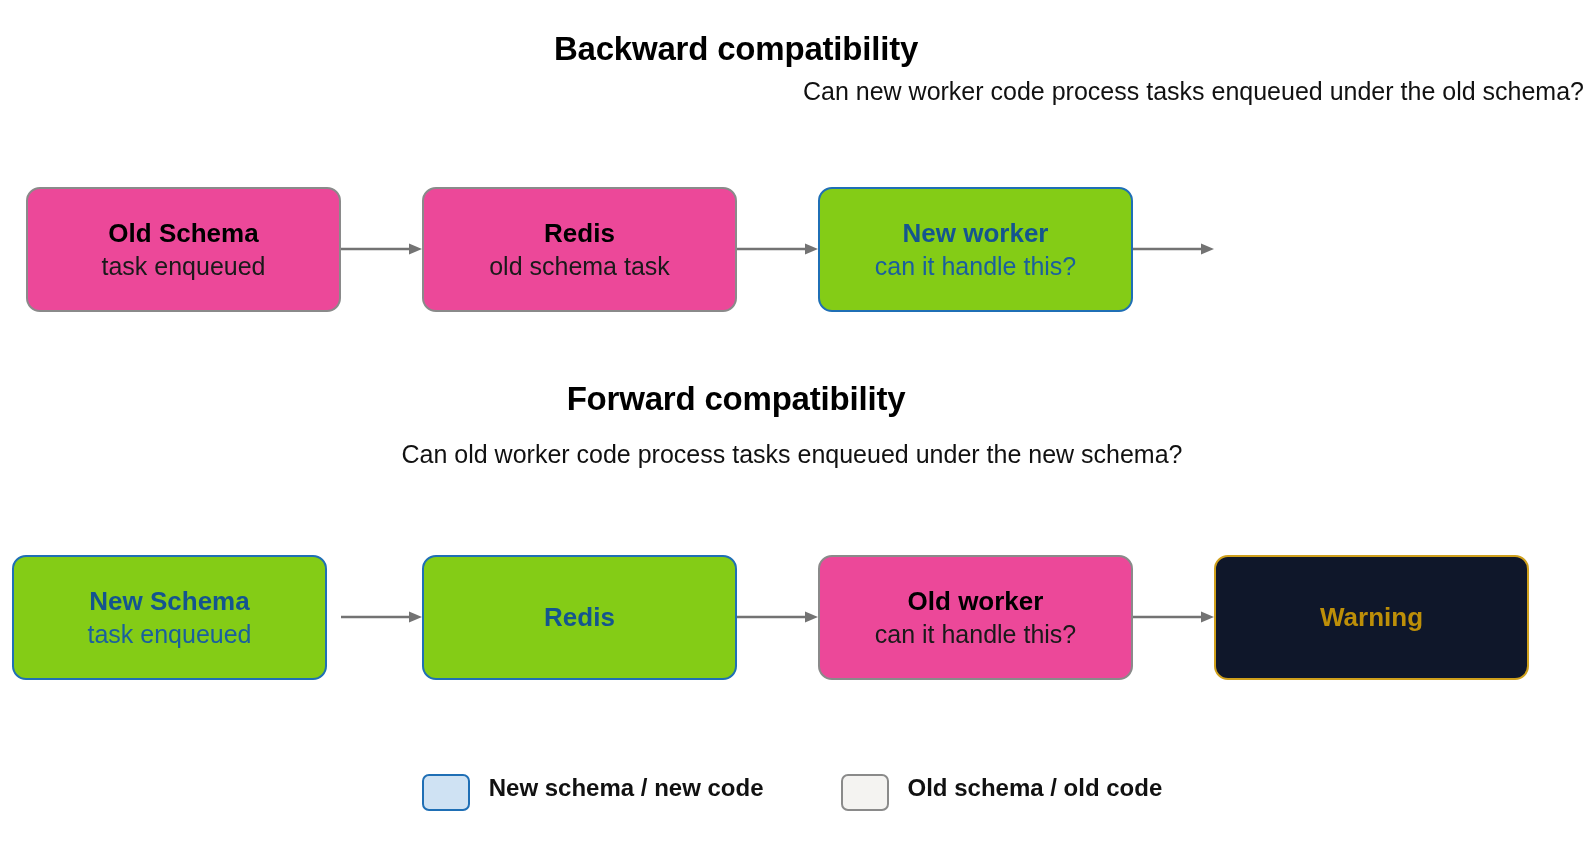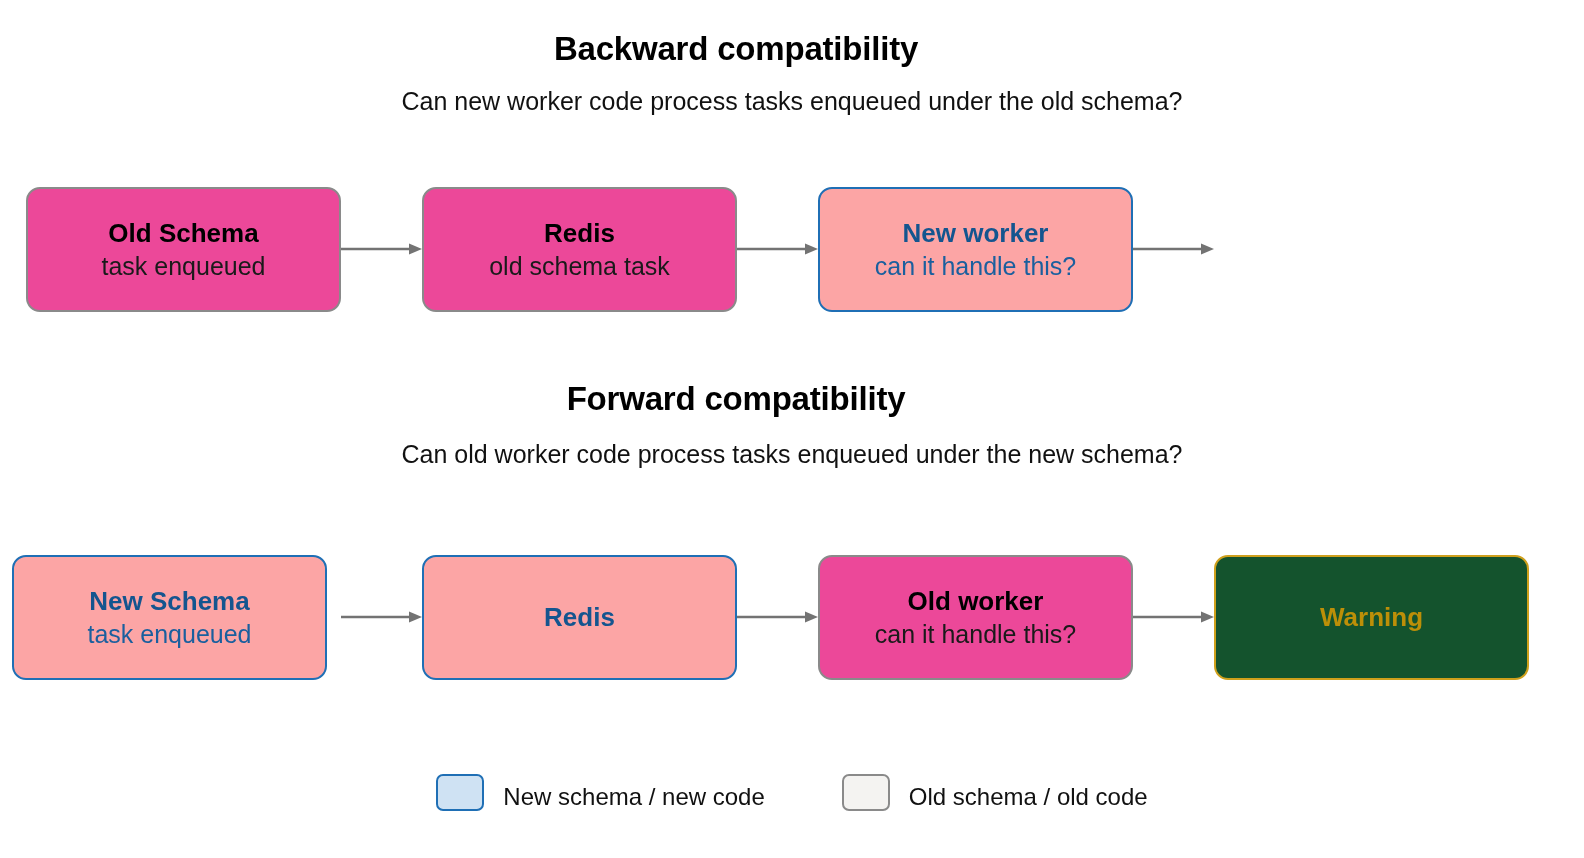--- a/index.html
+++ b/index.html
@@ -66,29 +66,29 @@
     line-height: 1.2;
     color: #1a1a1a;
     margin-top: 3px;
   }
 
   
   .node.neutral { background: #ec4899; border-color: #8a8a8a; }
   .node.neutral .title { color: #000000; }
   .node.neutral .sub { color: #1a1a1a; }
 
-  .node.blue { background: #fca5a5; border-color: #1f6fb5; }
+  .node.blue { background: #84cc16; border-color: #1f6fb5; }
   .node.blue .title { color: #14558f; }
   .node.blue .sub { color: #1a5f9e; }
 
   .node.red { background: #f5cdcd; border-color: #bf1b1b; }
   .node.red .title { color: #930000; }
   .node.red .sub { color: #b71c1c; }
 
-  .node.yellow { background: #14532d; border-color: #cfa01c; }
+  .node.yellow { background: #0f172a; border-color: #cfa01c; }
   .node.yellow .title { color: #bd8f08; }
 
   
   .arrow {
     position: absolute;
     height: 12px;
     display: block;
   }
   .arrow svg { display: block; }
 
@@ -97,21 +97,22 @@
     position: absolute;
     left: 0;
     width: 1584px;
     height: 60px;
     display: flex;
     justify-content: center;
     align-items: center;
   }
   .legend-item {
     display: flex;
-    align-items: flex-end;
+    align-items: flex-start;
+    font-weight: bold;
   }
   .legend-swatch {
     width: 48px;
     height: 37px;
     border-radius: 7px;
     box-sizing: border-box;
     border: 2px solid #8a8a8a;
     background: #f4f3f1;
   }
   .legend-swatch.blue { background: #cfe2f3; border-color: #1f6fb5; }
@@ -122,21 +123,21 @@
     margin-left: 19px;
     white-space: nowrap;
   }
   .legend-gap { width: 77px; }
 </style>
 </head>
 <body>
 
 <div class="section-title" style="top:30px;">Backward compatibility</div>
 
-<div class="section-sub" style="top:87px;">Can new worker code process tasks enqueued under the old schema?</div>
+<div class="section-sub" style="top:77px;text-align:right;">Can new worker code process tasks enqueued under the old schema?</div>
 
 <div class="row" style="top:187px;">
 
   <div class="node neutral" style="left:26px; top:0; width:315px; height:125px;">
     <div class="title">Old Schema</div>
     <div class="sub">task enqueued</div>
   </div>
 
   <div class="arrow" style="left:341px; top:56px; width:81px;">
     <svg width="81" height="12" viewBox="0 0 81 12">

